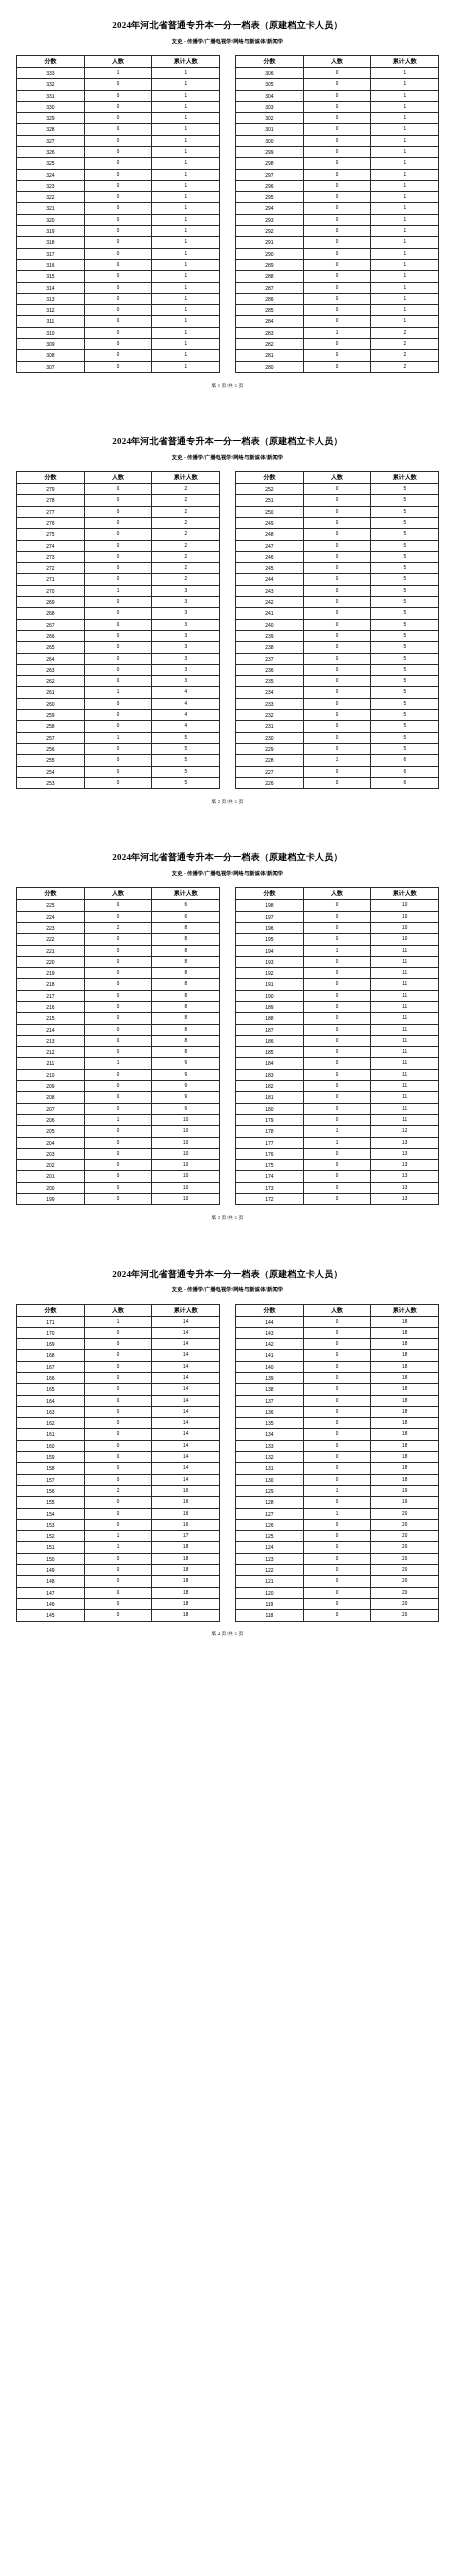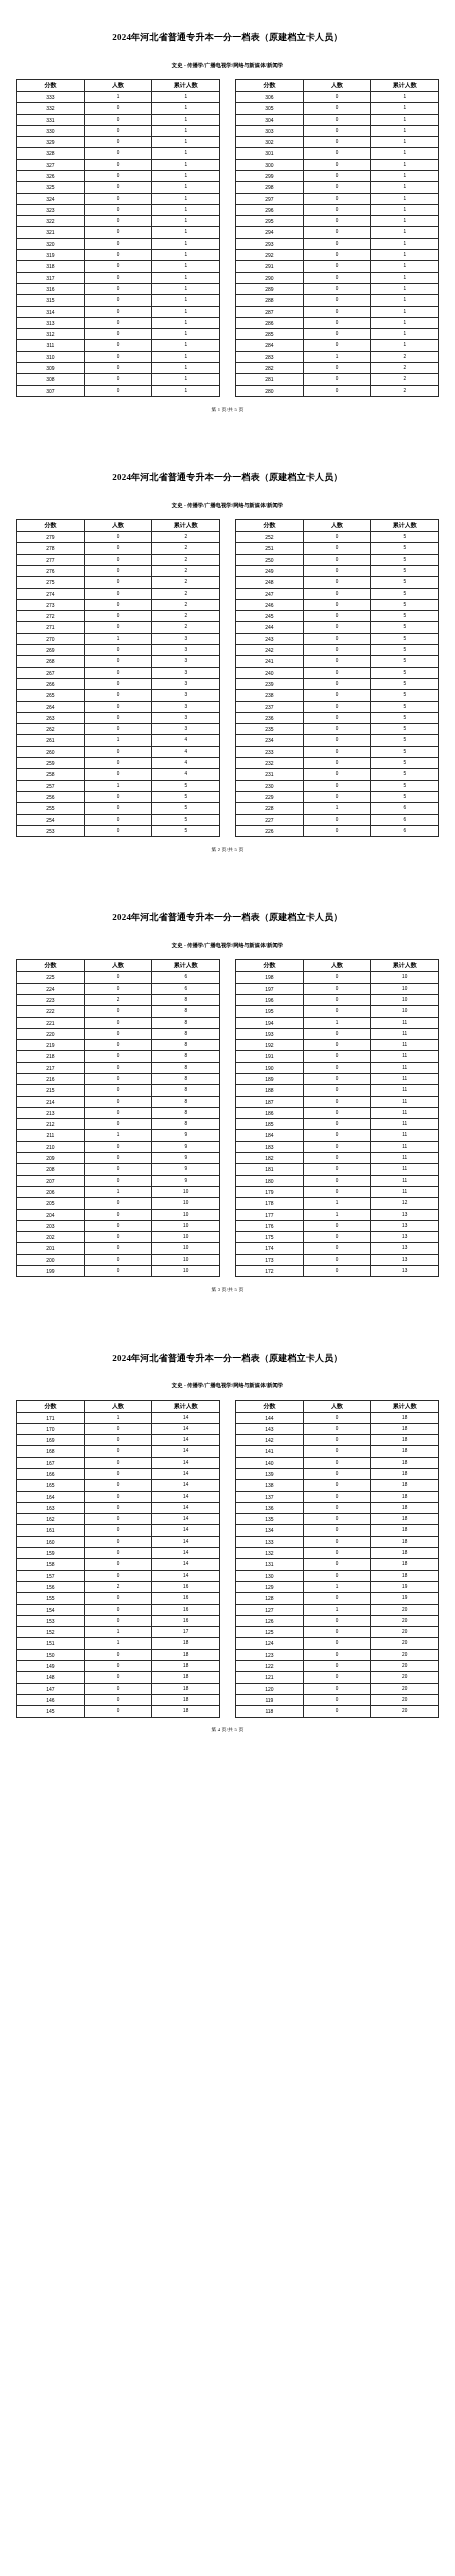--- a/index.html
+++ b/index.html
@@ -20,21 +20,21 @@
   .page-inner {
     padding: 15px 12.6px 0 12.6px;
   }
   .doc-title {
     text-align: center;
     font-family: "Liberation Serif", "DejaVu Serif", serif;
     font-weight: bold;
     font-size: 9px;
     letter-spacing: 0.2px;
     color: #000;
-    margin: 16px;
+    margin: 4px;
     line-height: 1.5;
   }
   .doc-subtitle {
     text-align: center;
     font-family: "Liberation Serif", "DejaVu Serif", serif;
     font-weight: bold;
     font-size: 5.4px;
     color: #000;
     margin: 1.1px 0 0 0;
     line-height: 1.5;

